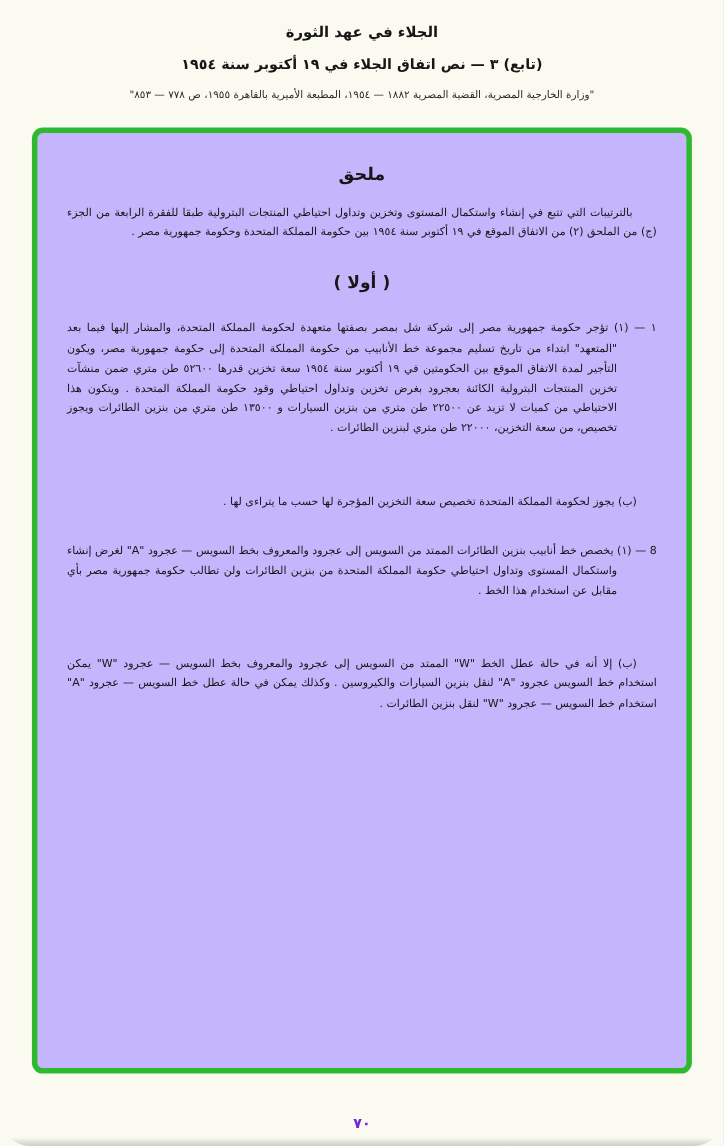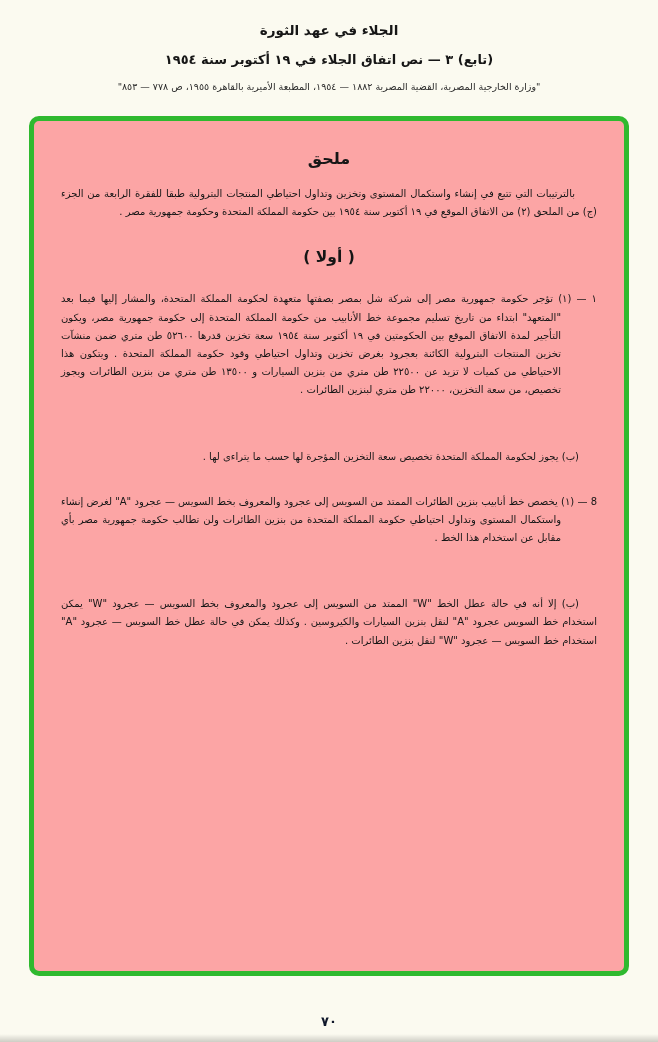--- a/index.html
+++ b/index.html
@@ -1,15 +1,15 @@
 <!DOCTYPE html>
 <html lang="ar" dir="rtl"><head>
 <meta charset="utf-8">
 <style>
-  * { margin:0; padding:0; box-sizing:border-box; }
+  * { margin:0; padding:0; box-sizing:border-box;border-radius:28px; }
   html,body { width:658px; }
   body {
     width:658px; height:1042px;
     background:#fbfaf0;
     font-family:"DejaVu Sans", sans-serif;
     color:#161616;
     position:relative;
     overflow:hidden;
   }
   .page {
@@ -29,42 +29,42 @@
   .doc-subtitle { font-size:13px; font-weight:bold; margin-top:14px; }
   .doc-source { font-size:9.5px; margin-top:14px; color:#2a2a2a; }
 
   .frame {
     margin:24px auto 0;
     width:600px; height:860px;
     border:5px solid #2fb92f;
     border-radius:10px;
     padding:20px 27px 0;
     overflow:hidden;
-    background:#fca5a5;
+    background:#c4b5fd;
   }
   .appendix-title { text-align:center; font-weight:bold; font-size:16px; margin-top:8px; letter-spacing:1px; }
 
   p.body-par {
     font-size:10px;
     line-height:1.82;
     text-align:justify;
     text-justify:inter-word;
   }
   .intro { margin-top:17px; text-indent:22px; }
   .section-title { text-align:center; font-weight:bold; font-size:15.5px; margin:27px 0 24px; }
 
   .clause { margin-top:19px; }
   .clause.hanging { padding-right:36px; text-indent:-36px; }
   .clause.plain   { text-indent:18px;margin-top:48px; }
   .clause.gap-lg  { margin-top:27px; }
   .clause-label { white-space:nowrap; }
 
   .footer {
     position:absolute; bottom:13px; left:0; right:0;
-    text-align:center; font-size:13px; font-weight:bold; color:#0f172a;
+    text-align:center; font-size:13px; font-weight:bold; color:#6d28d9;
   }
 </style>
 </head>
 <body>
 
 <div class="page">
 
   <div class="header">
     <div class="doc-title">الجلاء في عهد الثورة</div>
     <div class="doc-subtitle">(تابع) ٣ — نص اتفاق الجلاء في ١٩ أكتوبر سنة ١٩٥٤</div>

